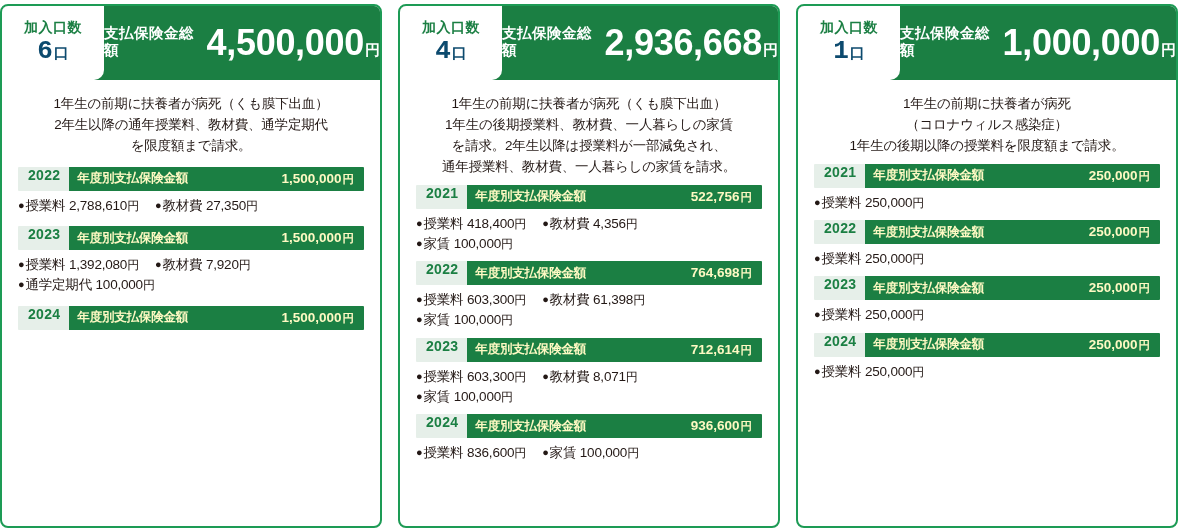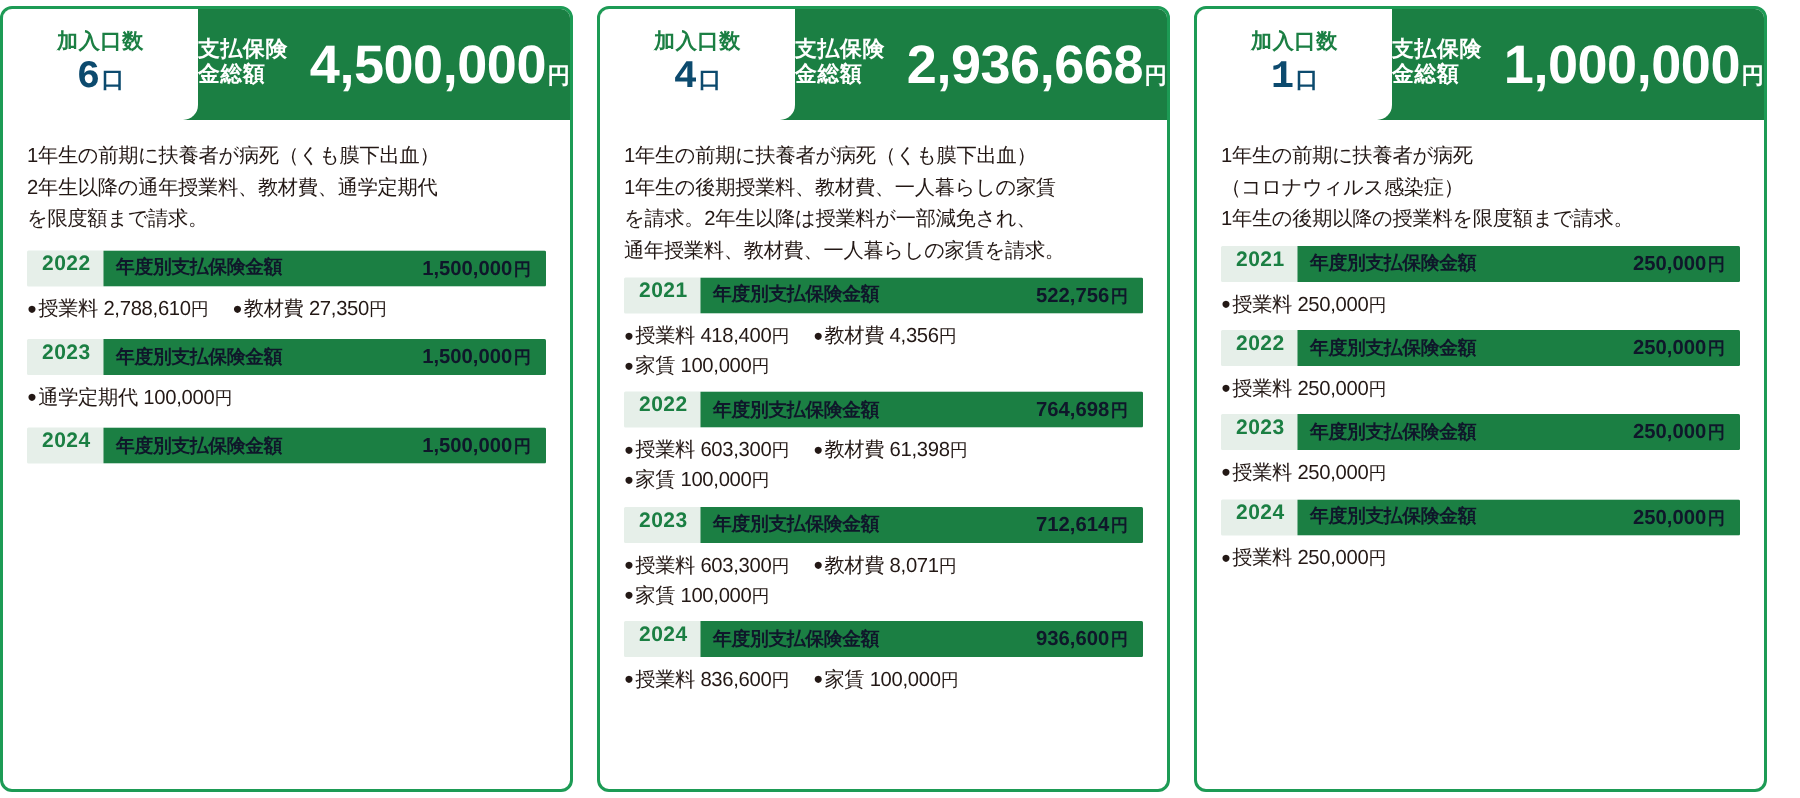--- a/index.html
+++ b/index.html
@@ -35,21 +35,21 @@
   }
   
   .card-header {
     display: flex;
     align-items: stretch;
     height: 74px;
     background: #1b7f43;
   }
   .units-box {
     background: #ffffff;
-    width: 130px;
+    width: 102px;
     display: flex;
     flex-direction: column;
     align-items: center;
     justify-content: center;
     border-bottom-right-radius: 10px;
     box-sizing: border-box;
     padding-bottom: 2px;
   }
   .units-label {
     font-size: 14px;
@@ -106,20 +106,21 @@
     padding: 14px 16px 0 16px;
     box-sizing: border-box;
   }
   .desc {
     font-size: 13.5px;
     line-height: 1.55;
     color: #231815;
     margin: 0 0 8px 0;
     white-space: pre-line;
     letter-spacing: -0.2px;
+    text-align: center;
   }
   .year-block {
     margin-top: 10px;
   }
   .year-bar {
     display: flex;
     align-items: flex-start;
     background: #e6efe9;
     height: 24px;
     border-radius: 1px;
@@ -128,21 +129,21 @@
   .year-bar .year {
     color: #1b7f43;
     font-weight: bold;
     font-size: 14px;
     padding: 0 9px 0 10px;
     letter-spacing: 0.3px;
   }
   .year-bar .band {
     flex: 1;
     background: #1b7f43;
-    color: #0f172a;
+    color: #fef9c3;
     height: 24px;
     display: flex;
     align-items: center;
     justify-content: space-between;
     padding: 0 10px 0 8px;
     box-sizing: border-box;
     gap: 40px;
   }
   .year-bar .band .band-label {
     font-size: 12.5px;
@@ -224,20 +225,24 @@
         <div class="year-block">
           <div class="year-bar">
             <span class="year">2023</span>
             <div class="band">
               <span class="band-label">年度別支払保険金額</span>
               <span class="band-amount"><span>1,500,000</span><span class="yen">円</span></span>
             </div>
           </div>
           <ul class="items">
             <li class="items-row">
+              <span class="item"><span class="bullet">●</span><span>授業料</span> <span>1,392,080</span><span class="yen">円</span></span>
+              <span class="item"><span class="bullet">●</span><span>教材費</span> <span>7,920</span><span class="yen">円</span></span>
+            </li>
+            <li class="items-row">
               <span class="item"><span class="bullet">●</span><span>通学定期代</span> <span>100,000</span><span class="yen">円</span></span>
             </li>
           </ul>
         </div>
         <div class="year-block">
           <div class="year-bar">
             <span class="year">2024</span>
             <div class="band">
               <span class="band-label">年度別支払保険金額</span>
               <span class="band-amount"><span>1,500,000</span><span class="yen">円</span></span>

